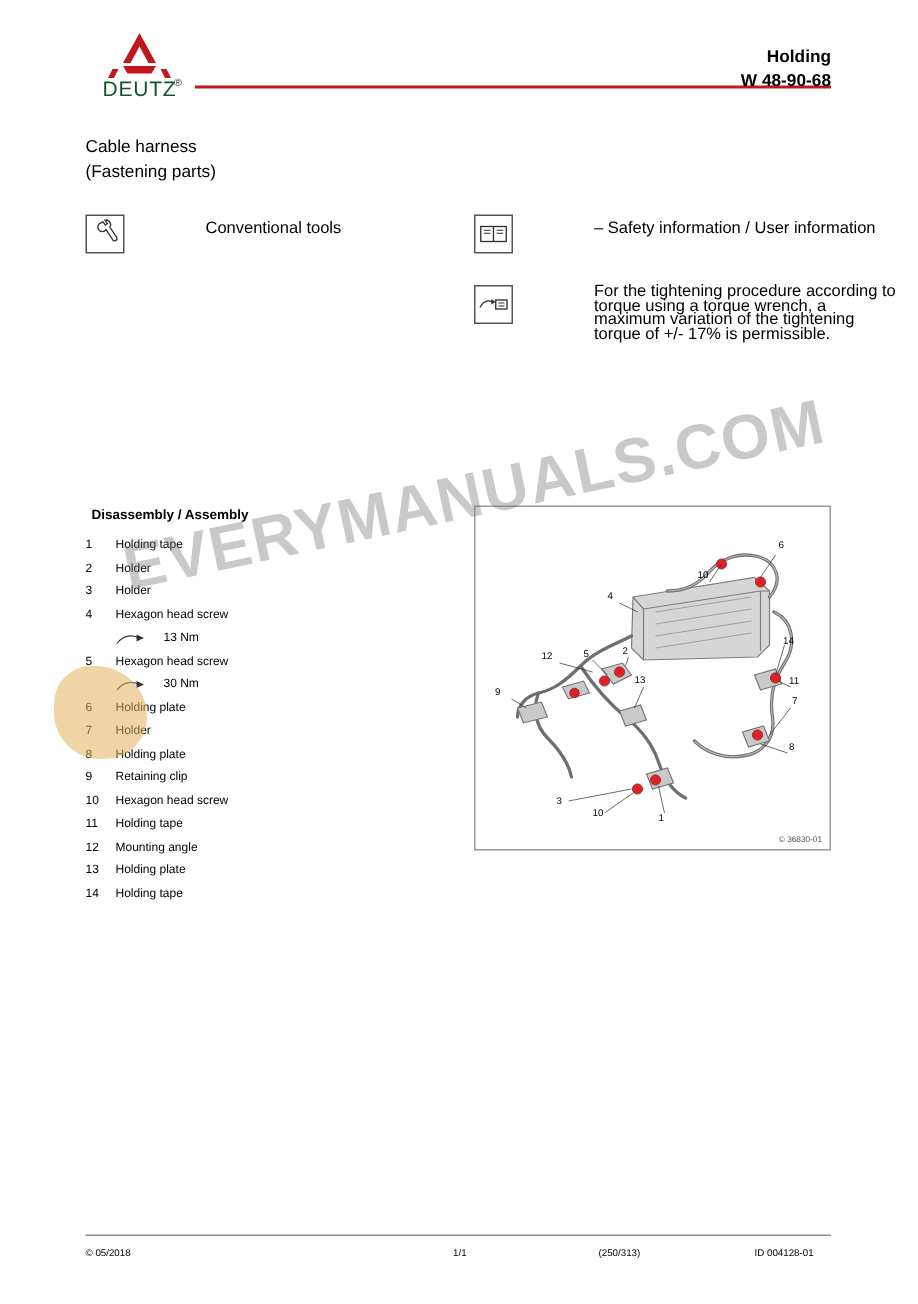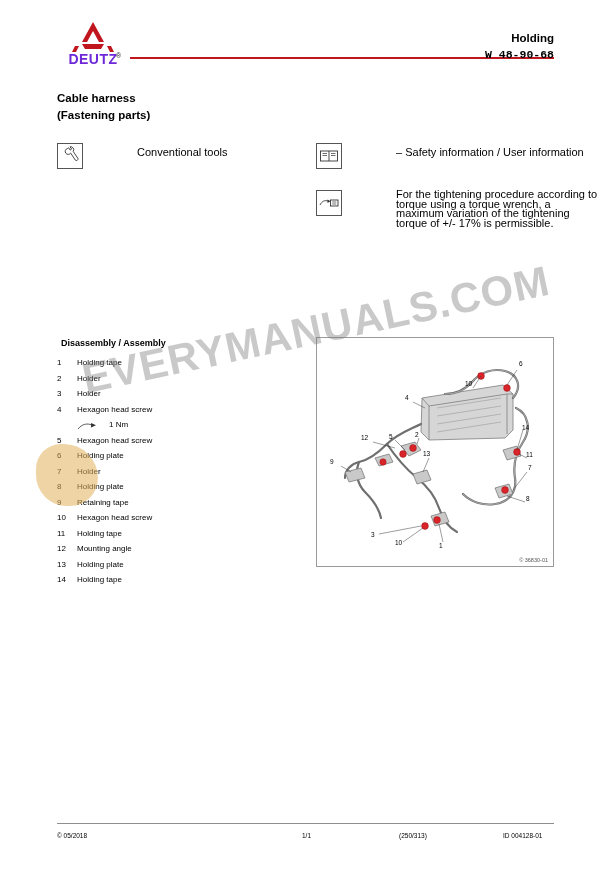--- a/index.html
+++ b/index.html
@@ -39,23 +39,23 @@
     width: 46px;
     height: 30px;
   }
   .logo-text {
     position: absolute;
     left: 0;
     top: 29px;
     width: 74px;
     text-align: center;
     font-size: 14px;
-    font-weight: bold;
+    font-weight: normal;
     letter-spacing: 0.5px;
-    color: #6d28d9;
+    color: #14532d;
   }
   .logo-r {
     position: absolute;
     left: 60px;
     top: 30px;
     font-size: 7px;
     color: #1a1a1a;
   }
   .header-rule {
     position: absolute;
@@ -75,30 +75,29 @@
     text-align: right;
   }
   .header-title2 {
     position: absolute;
     right: 58px;
     top: 48px;
     font-size: 11.5px;
     font-weight: bold;
     color: #000;
     text-align: right;
-    font-family: Liberation Mono, monospace;
   }
 
   
   .doc-title {
     position: absolute;
     left: 57px;
     top: 90px;
     font-size: 11.5px;
-    font-weight: bold;
+    font-weight: normal;
     color: #000;
     line-height: 17px;
   }
 
   
   .icon-box {
     position: absolute;
     width: 26px;
     height: 26px;
     border: 1px solid #555;
@@ -314,46 +313,55 @@
       <span class="part-num">4</span>
       <span class="part-label">Hexagon head screw</span>
     </div>
     <div class="torque-row">
       <span class="torque-icon">
         <svg width="28" height="10" viewBox="0 0 28 10">
           <path d="M1 8 C5 3 10 2 15 4" fill="none" stroke="#333" stroke-width="0.8"></path>
           <path d="M14 2 L19 4.3 L14 6.6 Z" fill="#333"></path>
         </svg>
       </span>
-      <span class="torque-val">1 Nm</span>
+      <span class="torque-val">13 Nm</span>
     </div>
 
     <div class="part-row">
       <span class="part-num">5</span>
       <span class="part-label">Hexagon head screw</span>
     </div>
+    <div class="torque-row">
+      <span class="torque-icon">
+        <svg width="28" height="10" viewBox="0 0 28 10">
+          <path d="M1 8 C5 3 10 2 15 4" fill="none" stroke="#333" stroke-width="0.8"></path>
+          <path d="M14 2 L19 4.3 L14 6.6 Z" fill="#333"></path>
+        </svg>
+      </span>
+      <span class="torque-val">30 Nm</span>
+    </div>
 
     <div class="part-row">
       <span class="part-num">6</span>
       <span class="part-label">Holding plate</span>
     </div>
 
     <div class="part-row">
       <span class="part-num">7</span>
       <span class="part-label">Holder</span>
     </div>
 
     <div class="part-row">
       <span class="part-num">8</span>
       <span class="part-label">Holding plate</span>
     </div>
 
     <div class="part-row">
       <span class="part-num">9</span>
-      <span class="part-label">Retaining tape</span>
+      <span class="part-label">Retaining clip</span>
     </div>
 
     <div class="part-row">
       <span class="part-num">10</span>
       <span class="part-label">Hexagon head screw</span>
     </div>
 
     <div class="part-row">
       <span class="part-num">11</span>
       <span class="part-label">Holding tape</span>

